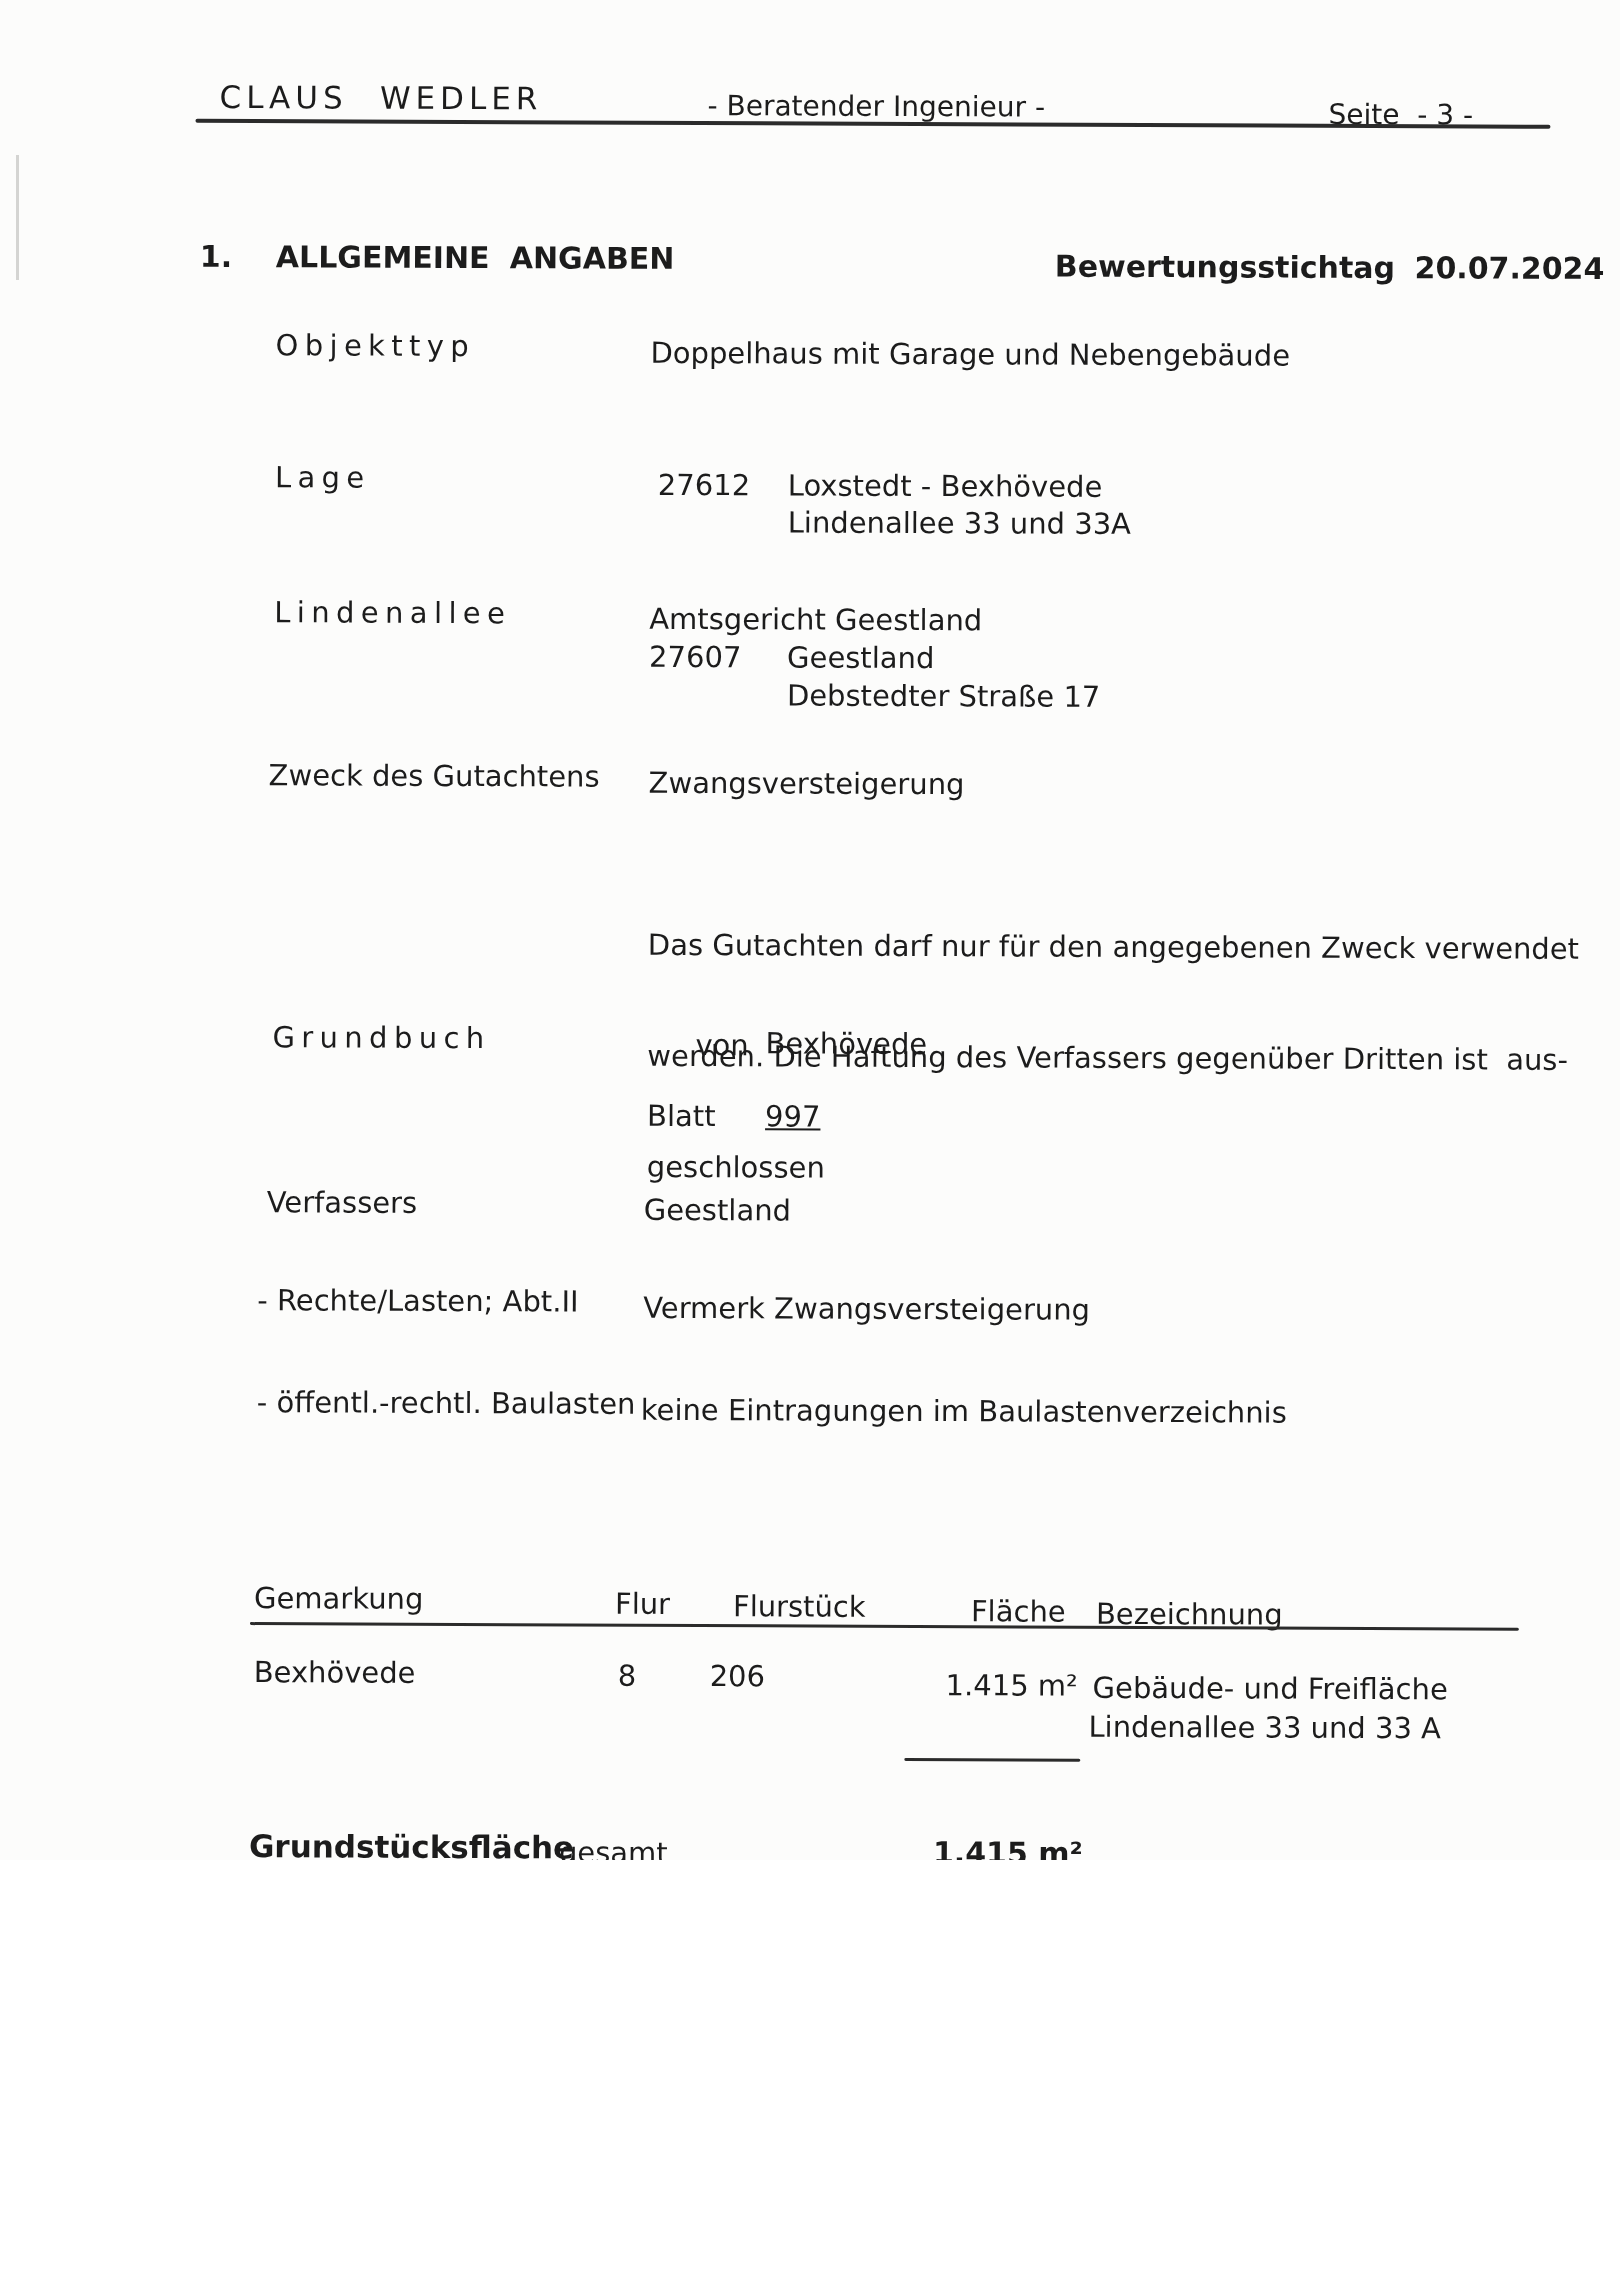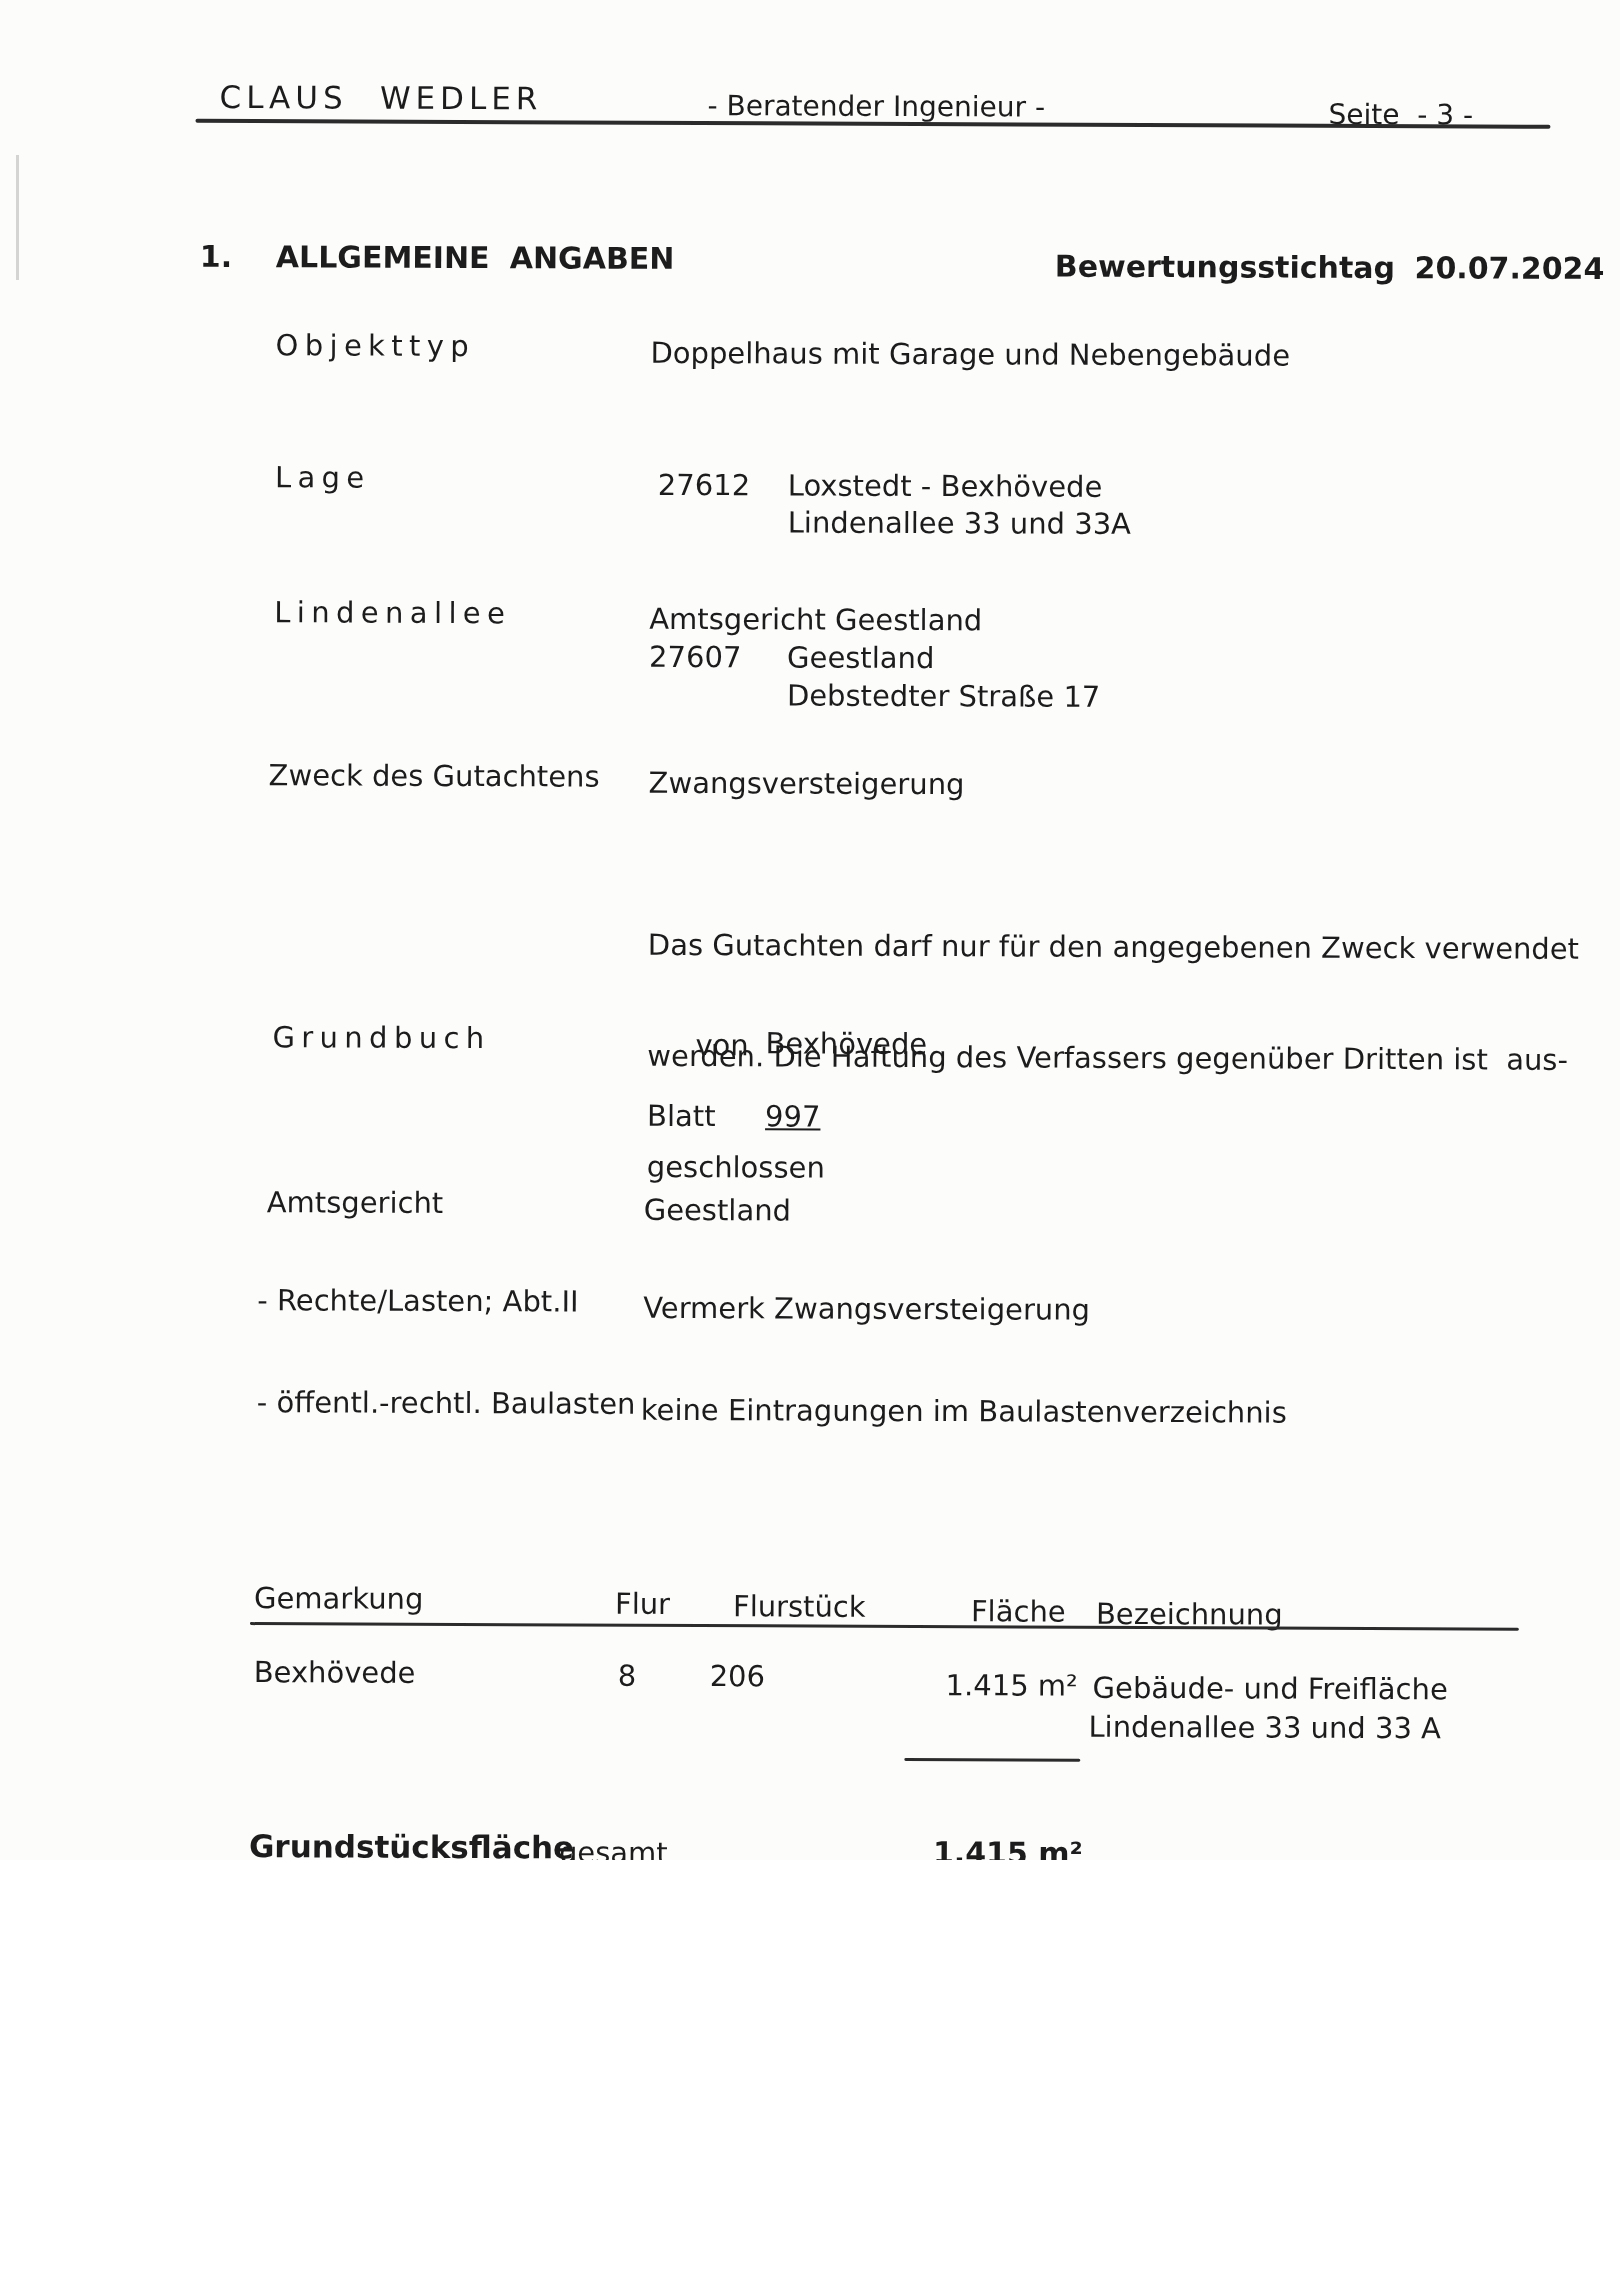--- a/index.html
+++ b/index.html
@@ -67,21 +67,21 @@
       <div>werden. Die Haftung des Verfassers gegenüber Dritten ist  aus-</div>
       <div>geschlossen</div>
     </div>
 
     <div class="t sp" style="left:277px;top:1019px;">Grundbuch</div>
     <div class="t" style="left:652px;top:1025px;margin-left:48px;">von</div>
     <div class="t" style="left:770px;top:1023px;">Bexhövede</div>
     <div class="t" style="left:652px;top:1096px;">Blatt</div>
     <div class="t" style="left:770px;top:1096px;text-decoration:underline;">997</div>
 
-    <div class="t" style="left:272px;top:1184px;">Amtsgericht</div>
+    <div class="t" style="left:272px;top:1184px;">Verfassers</div>
     <div class="t" style="left:649px;top:1190px;">Geestland</div>
 
     <div class="t" style="left:263px;top:1282px;">- Rechte/Lasten; Abt.II</div>
     <div class="t" style="left:649px;top:1288px;">Vermerk Zwangsversteigerung</div>
 
     <div class="t" style="left:263px;top:1384px;">- öffentl.-rechtl. Baulasten</div>
     <div class="t" style="left:647px;top:1390px;">keine Eintragungen im Baulastenverzeichnis</div>
 
     <div class="t" style="left:261px;top:1580px;">Gemarkung</div>
     <div class="t" style="left:622px;top:1584px;">Flur</div>

